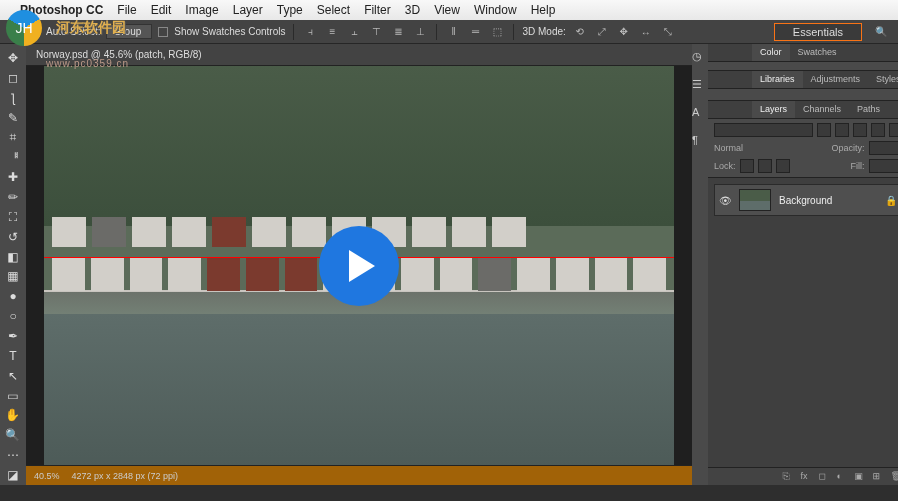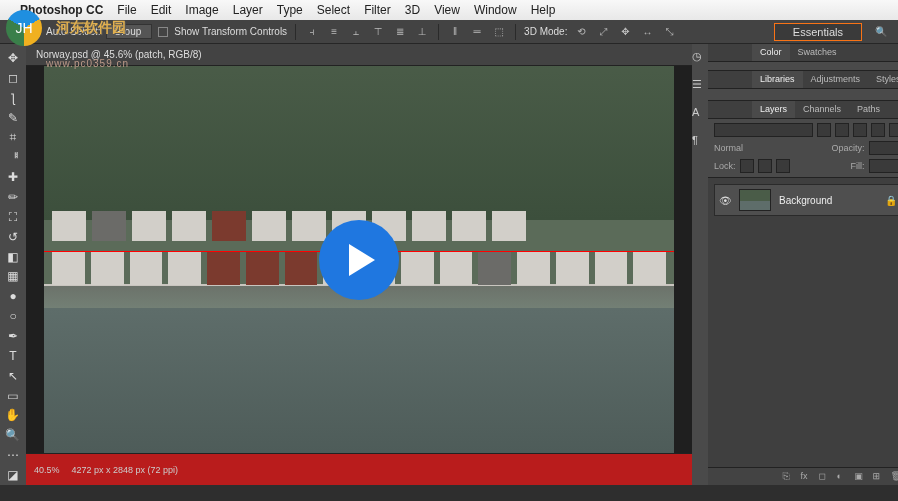--- a/index.html
+++ b/index.html
@@ -34,21 +34,21 @@
 .photo::before { content:""; position:absolute; top:56%; left:0; right:0; height:2px; background:#c9c5bf; }
 .house-row { position:absolute; left:0; right:0; display:flex; gap:6px; padding: 0 8px; }
 .house-row.top { top:38%; height: 30px; }
 .house-row.mid { top:48%; height: 34px; }
 .house { flex:1; background:#d2cfc9; max-width:34px; }
 .house.red { background:#7b3a2e; }
 .house.dark { background:#6b6b68; }
 .guide-line { position:absolute; left:0; right:0; top:48%; height:1px; background:#ff0000; }
 
 
-.statusbar { height: 32px; background: #b91c1c; color: #ccc; display: flex; align-items: center; font-size: 9px; padding: 0 8px; gap: 12px; border-top: 1px solid #222; }
+.statusbar { height: 20px; background: #a16207; color: #ccc; display: flex; align-items: center; font-size: 9px; padding: 0 8px; gap: 12px; border-top: 1px solid #222; }
 
 
 .panels { width: 206px; background: #3a3a3a; display: flex; }
 .panel-icons { width: 26px; background: #4a4a4a; padding-top: 6px; display: flex; flex-direction: column; gap: 12px; align-items: center; }
 .panel-icons .pi { width: 16px; height: 16px; color: #ccc; font-size: 11px; }
 .panel-stack { flex: 1; display: flex; flex-direction: column; }
 .panel-tabs { display: flex; height: 18px; font-size: 9px; color: #bbb; background: #3f3f3f; border-bottom: 1px solid #222; }
 .panel-tabs span { padding: 3px 8px; cursor: pointer; }
 .panel-tabs span.active { background: #4a4a4a; color: #eee; margin-left: 44px; }
 .panel-body { background: #4a4a4a; padding: 4px 6px; font-size: 9px; color: #aaa; border-bottom: 1px solid #222; }
@@ -101,21 +101,21 @@
   <span class="mitem">Window</span>
   <span class="mitem">Help</span>
 </div>
 
 <div class="options-bar">
   <span class="icon-btn">✥</span>
   <span class="checkbox"></span>
   <span>Auto-Select:</span>
   <span class="select">Group</span>
   <span class="checkbox"></span>
-  <span>Show Transform Controls</span>
+  <span>Show Swatches Controls</span>
   <span class="divider"></span>
   <span class="icon-btn">⫞</span>
   <span class="icon-btn">≡</span>
   <span class="icon-btn">⫠</span>
   <span class="icon-btn">⊤</span>
   <span class="icon-btn">≣</span>
   <span class="icon-btn">⊥</span>
   <span class="divider"></span>
   <span class="icon-btn">‖</span>
   <span class="icon-btn">═</span>

